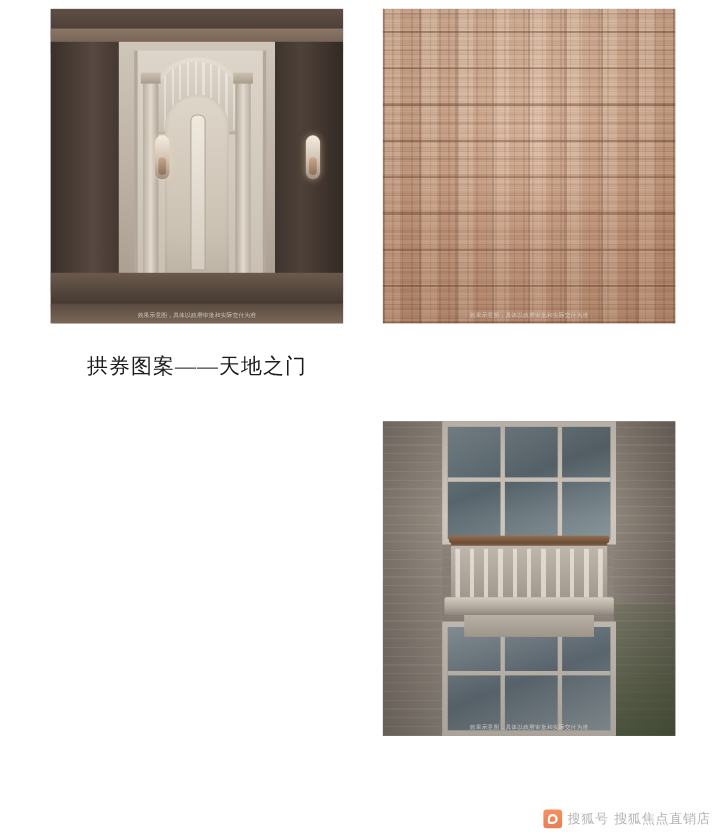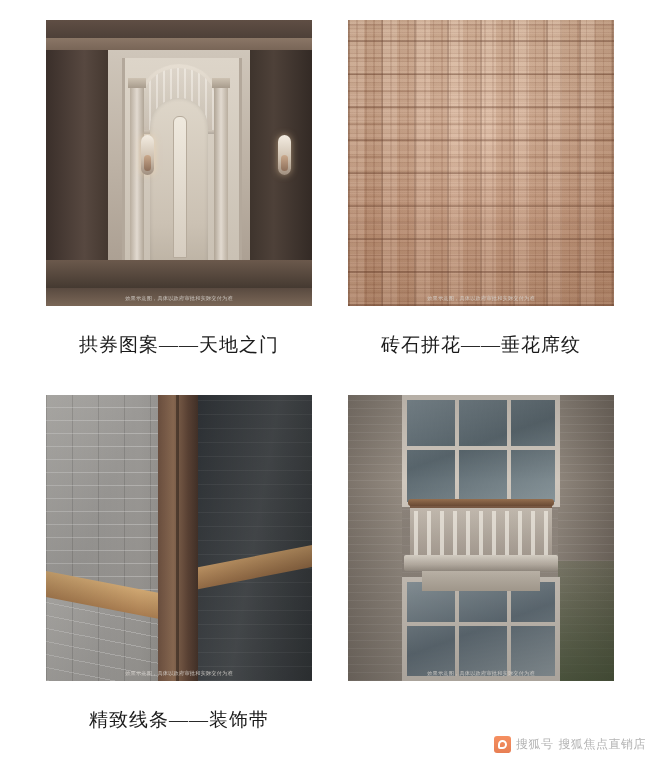--- a/index.html
+++ b/index.html
@@ -13,21 +13,20 @@
     font-family: "Liberation Serif", serif;
     position: relative;
     overflow: hidden;
   }
   .grid {
     position: absolute;
     left: 0;
     top: 0;
     width: 660px;
     height: 583px;
-    margin-top: 12px;
   }
   .cell {
     position: absolute;
     width: 266px;
   }
   .cell-0 { left: 46px;  top: 8px; }
   .cell-1 { left: 348px; top: 8px; }
   .cell-2 { left: 46px;  top: 383px; }
   .cell-3 { left: 348px; top: 383px; }
 
@@ -407,40 +406,22 @@
       <div class="img-brick">
         <div class="brick-tex"></div>
         <div class="weave-vgrp"></div>
         <div class="weave-blocks"></div>
         <div class="weave-overlay"></div>
         <div class="weave"></div>
         <div class="brick-vignette"></div>
       </div>
       <div class="disclaimer">效果示意图，具体以政府审批和实际交付为准</div>
     </div>
-    <div class="caption">砖石拼花——垂花席纹</div>
   </div>
 
-  <div class="cell cell-2">
-    <div class="photo">
-      <div class="img-corner">
-        <div class="cn-left"></div>
-        <div class="cn-right"></div>
-        <div class="cn-brick"></div>
-        <div class="cn-stone-bottom"></div>
-        <div class="cn-band-a"></div>
-        <div class="cn-band-b"></div>
-        <div class="cn-pillar"></div>
-        <div class="cn-pillar-line"></div>
-        <div class="cn-shadow"></div>
-      </div>
-      <div class="disclaimer">效果示意图，具体以政府审批和实际交付为准</div>
-    </div>
-    <div class="caption">精致线条——装饰带</div>
-  </div>
 
   <div class="cell cell-3">
     <div class="photo">
       <div class="img-balcony">
         <div class="bl-wall"></div>
         <div class="bl-left-wall"></div>
         <div class="bl-right-wall"></div>
         <div class="bl-green"></div>
         <div class="bl-win-top">
           <div class="mull-v" style="left:48px"></div>

